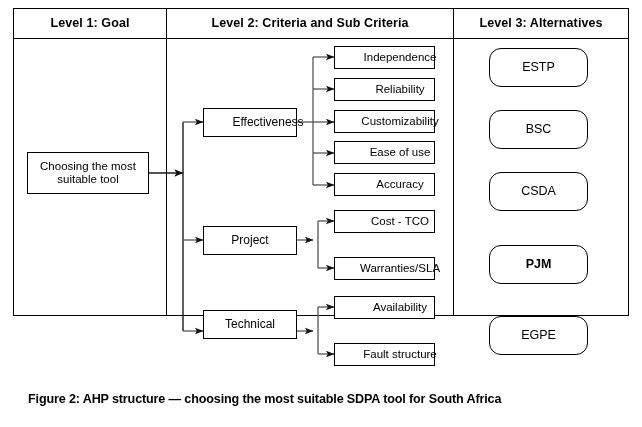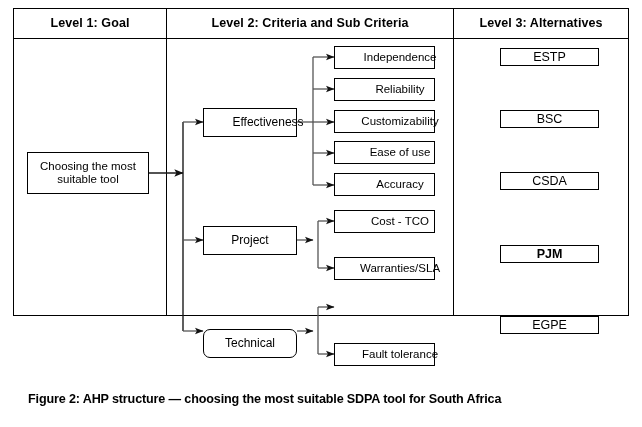--- a/index.html
+++ b/index.html
@@ -96,44 +96,45 @@
   }
 
   .crit-node {
     left: 203px;
     width: 94px;
     height: 29px;
     font-size: 12px;
   }
   .crit-eff  { top: 108px; padding-left: 36px; }
   .crit-prj  { top: 226px; }
-  .crit-tec  { top: 329px; border-radius: 7px; }
+  .crit-tec  { top: 310px; }
 
   .sub-node {
     left: 334px;
     width: 101px;
     height: 23px;
     font-size: 11.5px;
     padding-left: 31px;
   }
   .sub-0 { top: 46px; }
   .sub-1 { top: 78px; }
   .sub-2 { top: 110px; }
   .sub-3 { top: 141px; }
   .sub-4 { top: 173px; text-align: center; }
   .sub-5 { top: 210px; }
   .sub-6 { top: 257px; }
   .sub-7 { top: 296px; }
   .sub-8 { top: 343px; }
 
   .alt-node {
-    left: 500px;
+    left: 489px;
     width: 99px;
-    height: 18px;
+    height: 39px;
     font-size: 12.5px;
+    border-radius: 12px;
   }
   .alt-0 { top: 48px; }
   .alt-1 { top: 110px; }
   .alt-2 { top: 172px; }
   .alt-3 { top: 245px; font-weight: bold; }
   .alt-4 { top: 316px; }
 
   
   #connectors {
     position: absolute;
@@ -229,21 +230,22 @@
   <div class="node crit-node crit-prj">Project</div>
   <div class="node crit-node crit-tec">Technical</div>
 
   <div class="node sub-node sub-0">Independence</div>
   <div class="node sub-node sub-1">Reliability</div>
   <div class="node sub-node sub-2">Customizability</div>
   <div class="node sub-node sub-3">Ease of use</div>
   <div class="node sub-node sub-4">Accuracy</div>
   <div class="node sub-node sub-5">Cost - TCO</div>
   <div class="node sub-node sub-6">Warranties/SLA</div>
-  <div class="node sub-node sub-8">Fault tolerance</div>
+  <div class="node sub-node sub-7">Availability</div>
+  <div class="node sub-node sub-8">Fault structure</div>
 
   <div class="node alt-node alt-0">ESTP</div>
   <div class="node alt-node alt-1">BSC</div>
   <div class="node alt-node alt-2">CSDA</div>
   <div class="node alt-node alt-3">PJM</div>
   <div class="node alt-node alt-4">EGPE</div>
 
   <div class="caption">Figure 2: AHP structure — choosing the most suitable SDPA tool for South Africa</div>
 
 </div>

